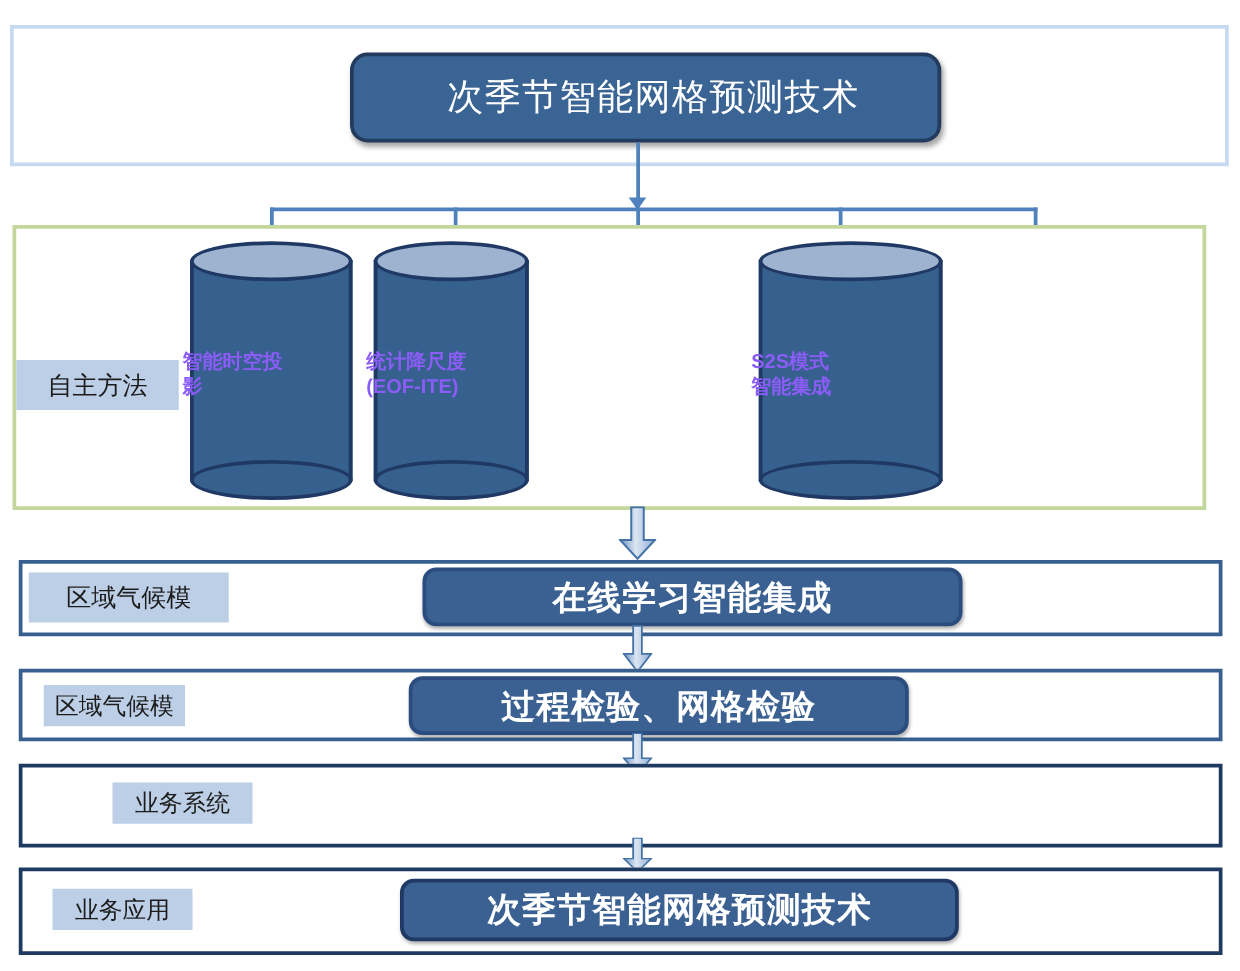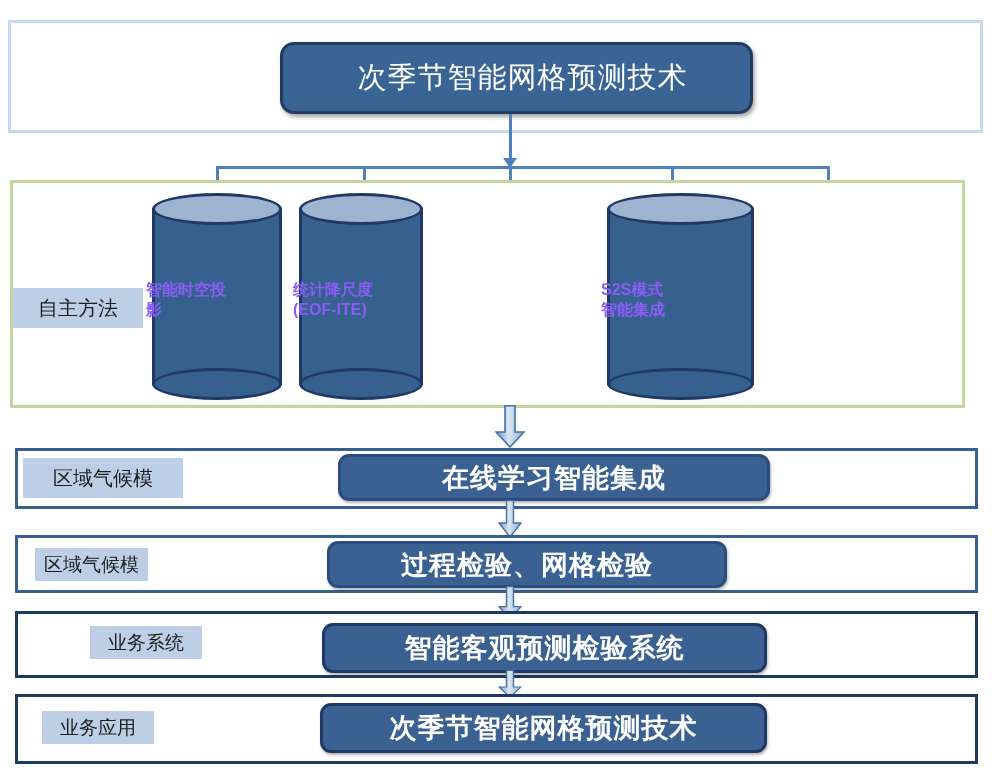--- a/index.html
+++ b/index.html
@@ -131,23 +131,20 @@
   </div>
 
   <svg class="block-arrow" style="left:498px;top:586px;" width="24" height="34" viewBox="0 0 24 38" preserveAspectRatio="none">
     <polygon points="8.5,0.6 15.5,0.6 15.5,23 23,23 12,37.2 1,23 8.5,23" fill="url(#arrowGrad)" stroke="#4472A4" stroke-width="1.4"></polygon>
   </svg>
 
   <div class="flow-row row-border-dark" style="top:611px;height:67px;"></div>
   <div class="side-label" style="left:42px;top:626px;width:112px;height:33px;font-size:19px;margin-left:48px;">
     <span>业务系统</span>
   </div>
-  <div class="main-box border-dark" style="left:322px;top:623px;width:445px;height:50px;">
-    <span>智能客观预测检验系统</span>
-  </div>
 
   <svg class="block-arrow" style="left:498px;top:670px;" width="24" height="28" viewBox="0 0 24 38" preserveAspectRatio="none">
     <polygon points="8.5,0.6 15.5,0.6 15.5,23 23,23 12,37.2 1,23 8.5,23" fill="url(#arrowGrad)" stroke="#4472A4" stroke-width="1.4"></polygon>
   </svg>
 
   <div class="flow-row row-border-dark" style="top:694px;height:70px;"></div>
   <div class="side-label" style="left:42px;top:711px;width:112px;height:33px;font-size:19px;">
     <span>业务应用</span>
   </div>
   <div class="main-box border-dark" style="left:320px;top:703px;width:447px;height:50px;">

